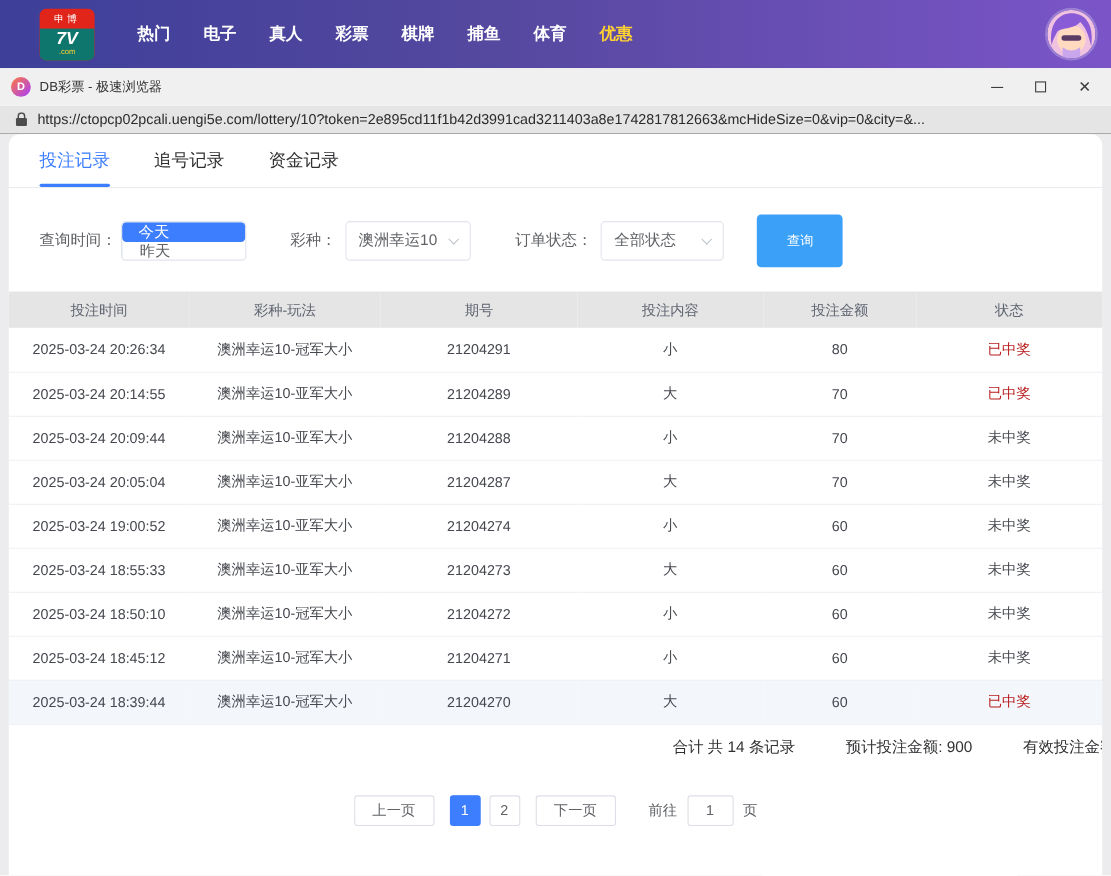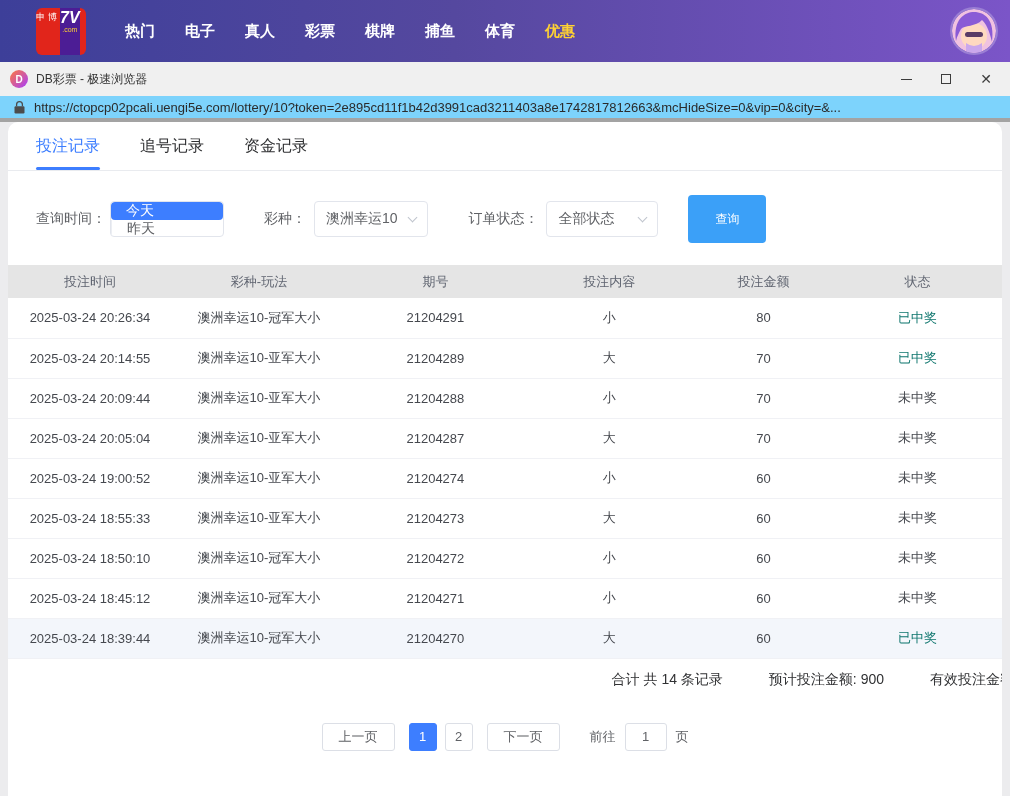--- a/index.html
+++ b/index.html
@@ -3,23 +3,23 @@
 <meta charset="utf-8">
 <style>
   * { margin:0; padding:0; box-sizing:border-box; }
   html,body { width:1010px; height:796px; overflow:hidden; background:#fff;
     font-family:"Liberation Sans","DejaVu Sans",sans-serif; }
 
   
   .site-nav { height:62px; background:linear-gradient(90deg,#3d3f99 0%,#55489f 45%,#7b55c8 100%);
     display:flex; align-items:center; padding:0 14px 0 36px; }
   .logo { width:50px; height:47px; background:#e1251b; border-radius:6px; display:flex;
-    flex-direction:row; align-items:stretch; overflow:hidden; cursor:pointer; flex:none; }
+    flex-direction:column; align-items:stretch; overflow:hidden; cursor:pointer; flex:none; }
   .logo-top { color:#fff; font-size:9px; letter-spacing:3px; text-align:center; padding:3px 0 2px; }
-  .logo-mid { background:#4c1d95; text-align:center; color:#fff; font-weight:bold; font-style:italic;
+  .logo-mid { background:#0f766e; text-align:center; color:#fff; font-weight:bold; font-style:italic;
     font-size:16px; line-height:1.05; padding:2px 0 19px; }
   .logo-com { display:block; color:#ffd232; font-size:7px; font-style:normal; font-weight:normal; line-height:1.1; }
   .nav-items { display:flex; margin-left:24px; }
   .nav-item { color:#ffffff; font-size:15px; font-weight:bold; padding:0 15px; line-height:62px;
     text-decoration:none; cursor:pointer; }
   .nav-item.active { color:#ffd232; }
   .avatar { margin-left:auto; width:44px; height:44px; border-radius:50%; overflow:hidden; cursor:pointer;
     box-shadow:0 0 0 2px rgba(255,255,255,.25); flex:none; }
 
   
@@ -28,22 +28,22 @@
     color:#fff; font-size:10px; font-weight:bold; display:flex; align-items:center; justify-content:center;
     margin-right:8px; flex:none; }
   .win-title { font-size:12px; color:#333; }
   .win-controls { position:absolute; right:4px; top:0; height:100%; display:flex; }
   .wc { width:40px; height:100%; display:flex; align-items:center; justify-content:center; color:#3c3c3c; cursor:pointer; }
   .wc .bar { width:11px; height:1px; background:#3c3c3c; }
   .wc .sq { width:10px; height:10px; border:1px solid #3c3c3c; }
   .wc.x { font-size:14px; }
 
   
-  .urlbar { height:26px; background:#7dd3fc; display:flex; align-items:center; padding:0 14px; gap:9px;
-    border-bottom:4px solid #a3a3a3; cursor:text; }
+  .urlbar { height:26px; background:#e5e5e5; display:flex; align-items:center; padding:0 14px; gap:9px;
+    border-bottom:1px solid #a3a3a3; cursor:text; }
   .url { font-size:13px; color:#2b2b2b; white-space:nowrap; overflow:hidden; }
 
   
   .content-bg { height:674px; background:#ececee; padding:0 8px; }
   .panel { background:#fff; height:100%; border-radius:10px 10px 0 0; overflow:hidden; }
 
   .tabs { display:flex; gap:40px; padding:0 28px; height:49px; border-bottom:1px solid #e9ebef; }
   .tab { font-size:16px; color:#303133; display:flex; align-items:center; position:relative; cursor:pointer; }
   .tab.active { color:#3d7eff; }
   .tab.active::after { content:""; position:absolute; left:0; right:0; bottom:0; height:3px;
@@ -65,21 +65,21 @@
   .search-btn { margin-left:30px; background:#3ba0f8; border:none; color:#fff; font-size:12px; height:48px;
     padding:0 27px; border-radius:4px; cursor:pointer; }
 
   table.bet-table { width:100%; border-collapse:collapse; margin-top:28px; }
   .bet-table th { background:#e5e5e5; height:33px; font-size:13px; color:#5f6470; font-weight:normal; text-align:center; }
   .bet-table td { height:40px; font-size:13px; color:#45484e; text-align:center; border-bottom:1px solid #f0f1f5; }
   .bet-table th:nth-child(1){width:16.5%} .bet-table th:nth-child(2){width:17.5%}
   .bet-table th:nth-child(3){width:18%}  .bet-table th:nth-child(4){width:17%}
   .bet-table th:nth-child(5){width:14%}  .bet-table th:nth-child(6){width:17%}
   .bet-table tbody tr:last-child td { background:#f3f6fb; }
-  td.status.won { color:#0f766e; }
+  td.status.won { color:#b91c1c; }
 
   .summary { display:flex; justify-content:flex-end; align-items:center; gap:46px; height:42px;
     font-size:14px; color:#303133; overflow:hidden; white-space:nowrap; }
   .summary .clip { width:72px; overflow:hidden; flex:none; }
 
   .pagination { display:flex; justify-content:center; align-items:center; margin-top:22px; gap:14px;
     font-size:13px; color:#606266; }
   .pg-btn { border:1px solid #dcdfe6; background:#fff; border-radius:3px; height:28px; padding:0 16px;
     font-size:13px; color:#606266; cursor:pointer; font-family:inherit; }
   .pages { display:flex; gap:8px; }

